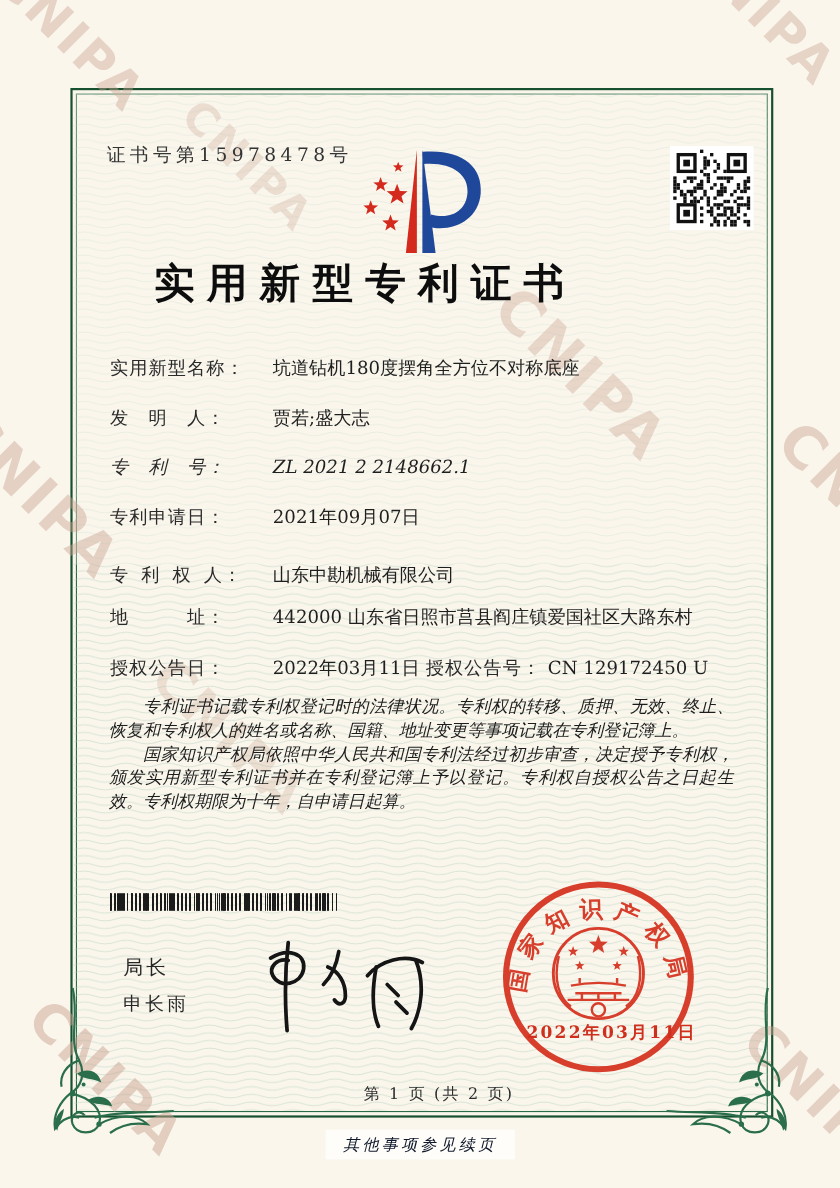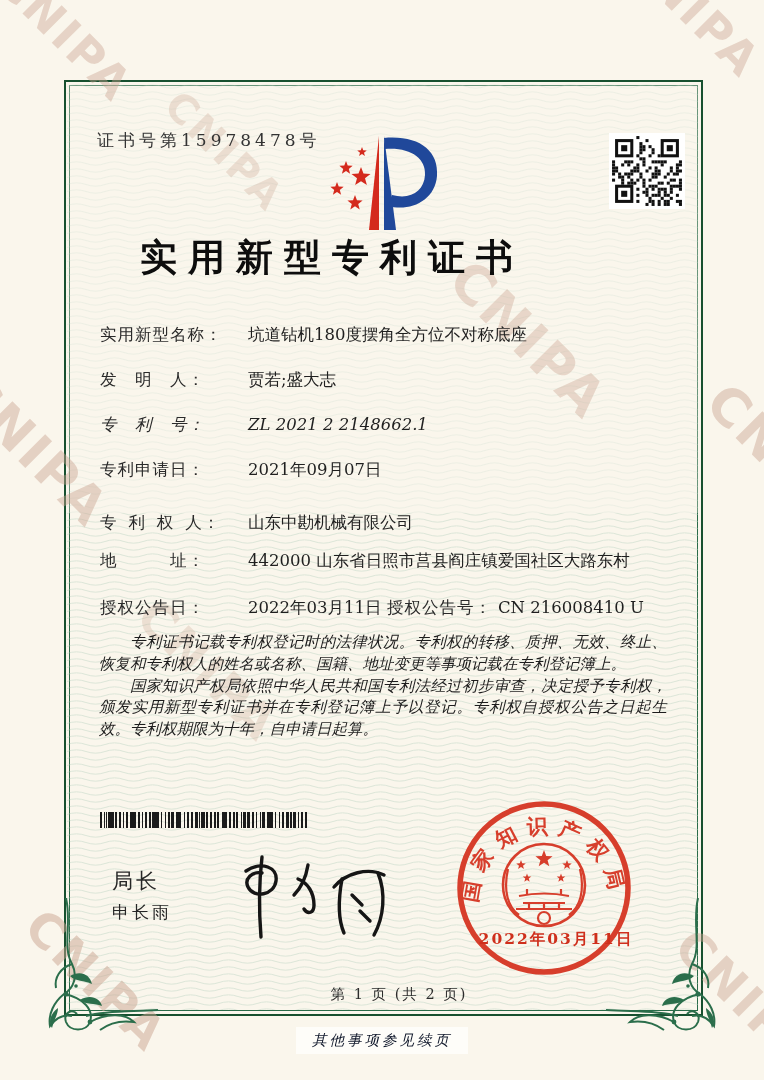--- a/index.html
+++ b/index.html
@@ -31,21 +31,21 @@
   .body-text{position:absolute;left:99px;top:632px;width:568px;z-index:2;
       font-size:15.5px;line-height:21.8px;font-style:italic;color:#1d1d1d;text-align:justify;}
   .body-text p{margin:0;text-indent:2em;}
   
   .barcode{position:absolute;left:100px;top:812px;width:208px;height:16px;z-index:2;
       background:
         repeating-linear-gradient(90deg,#1b1b1b 0 1.6px,transparent 1.6px 3.8px),
         repeating-linear-gradient(90deg,#1b1b1b 0 1px,transparent 1px 6.5px),
         repeating-linear-gradient(90deg,transparent 0 9px,#1b1b1b 9px 11.5px,transparent 11.5px 23px);}
   
-  .sig-title{position:absolute;left:112px;top:867px;font-size:21px;letter-spacing:3px;z-index:2;}
+  .sig-title{position:absolute;left:112px;top:867px;font-size:18px;letter-spacing:3px;z-index:2;}
   .sig-name{position:absolute;left:112px;top:901px;font-size:17px;letter-spacing:3px;z-index:2;}
   .sig-script{position:absolute;left:222px;top:843px;width:178px;height:102px;z-index:2;}
   
   .seal{position:absolute;left:455px;top:799px;width:178px;height:178px;z-index:3;opacity:.93;}
   .seal-date{position:absolute;left:463px;top:929px;width:186px;text-align:center;z-index:4;
       color:#cf2f1c;font-size:15.5px;font-weight:bold;letter-spacing:2px;white-space:nowrap;}
   
   .page-info{position:absolute;left:65px;top:985px;width:668px;text-align:center;
       font-size:14.5px;letter-spacing:2px;z-index:2;color:#2c2c2c;}
   .cont-note{position:absolute;left:50%;top:1027px;transform:translateX(-50%);
@@ -300,21 +300,21 @@
   </div>
   <div class="f-row" style="top:512px;font-family:Liberation Mono, monospace;">
     <span class="f-label">专 利 权 人：</span><span class="f-value">山东中勘机械有限公司</span>
   </div>
   <div class="f-row" style="top:550px;">
     <span class="f-label">地　　　址：</span><span class="f-value">442000 山东省日照市莒县阎庄镇爱国社区大路东村</span>
   </div>
   <div class="f-row" style="top:597px;">
     <span class="f-label">授权公告日：</span><span class="f-value">2022年03月11日</span>
     <span class="f-col2">
-      <span class="f-label" style="min-width:0;">授权公告号：</span><span class="f-value">CN 216008410 U</span>
+      <span class="f-label" style="min-width:0;">授权公告号：</span><span class="f-value">CN 129172450 U</span>
     </span>
   </div>
 
   <div class="body-text">
     <p>专利证书记载专利权登记时的法律状况。专利权的转移、质押、无效、终止、恢复和专利权人的姓名或名称、国籍、地址变更等事项记载在专利登记簿上。</p>
     <p>国家知识产权局依照中华人民共和国专利法经过初步审查，决定授予专利权，颁发实用新型专利证书并在专利登记簿上予以登记。专利权自授权公告之日起生效。专利权期限为十年，自申请日起算。</p>
   </div>
 
   <div class="barcode"></div>
 

